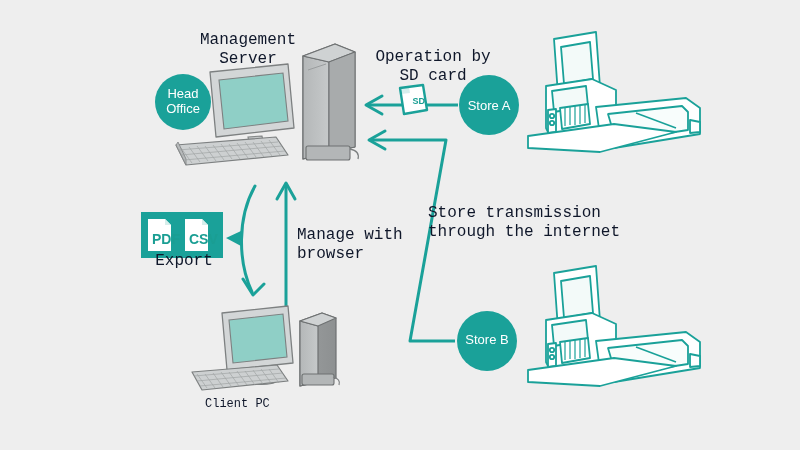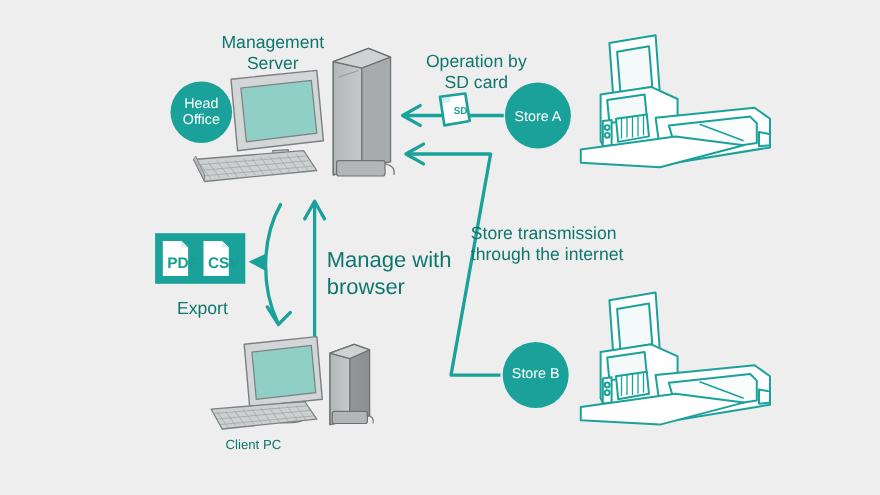--- a/index.html
+++ b/index.html
@@ -6,32 +6,32 @@
   body{
     width:800px;height:450px;
     background:#eeeeee;
     font-family:"Liberation Sans", sans-serif;
     overflow:hidden;
   }
   #stage{position:relative;width:800px;height:450px;}
   #stage svg{position:absolute;top:0;left:0;}
   .lbl{
     position:absolute;
-    color:#0f766e;
-    font-family:Liberation Sans, sans-serif;
+    color:#0f172a;
+    font-family:Liberation Mono, monospace;
     line-height:1.18;
     white-space:pre;
     pointer-events:none;
   }
   .lbl.c{text-align:center;}
   #mgmt-title{left:178px;top:31px;width:140px;font-size:16px;}
   #op-sd{left:368px;top:48px;width:130px;font-size:16px;}
   #data-trans{left:428px;top:204px;font-size:16px;}
-  #manage-br{left:297px;top:226px;font-size:20px;}
-  #export-lbl{left:146px;top:272px;width:76px;font-size:16px;text-align:center;}
+  #manage-br{left:297px;top:226px;font-size:16px;}
+  #export-lbl{left:146px;top:252px;width:76px;font-size:16px;text-align:center;}
   #client-lbl{left:205px;top:397px;width:130px;font-size:12px;text-align:left;}
   .circ-txt{
     position:absolute;color:#ffffff;font-size:13px;text-align:center;
     line-height:1.15;pointer-events:none;
   }
   #ho-txt{left:157px;top:87px;width:52px;}
   #sa-txt{left:457px;top:99px;width:64px;}
   #sb-txt{left:455px;top:333px;width:64px;}
   .filelbl{
     position:absolute;color:#1a9e93;font-size:14px;font-weight:bold;

